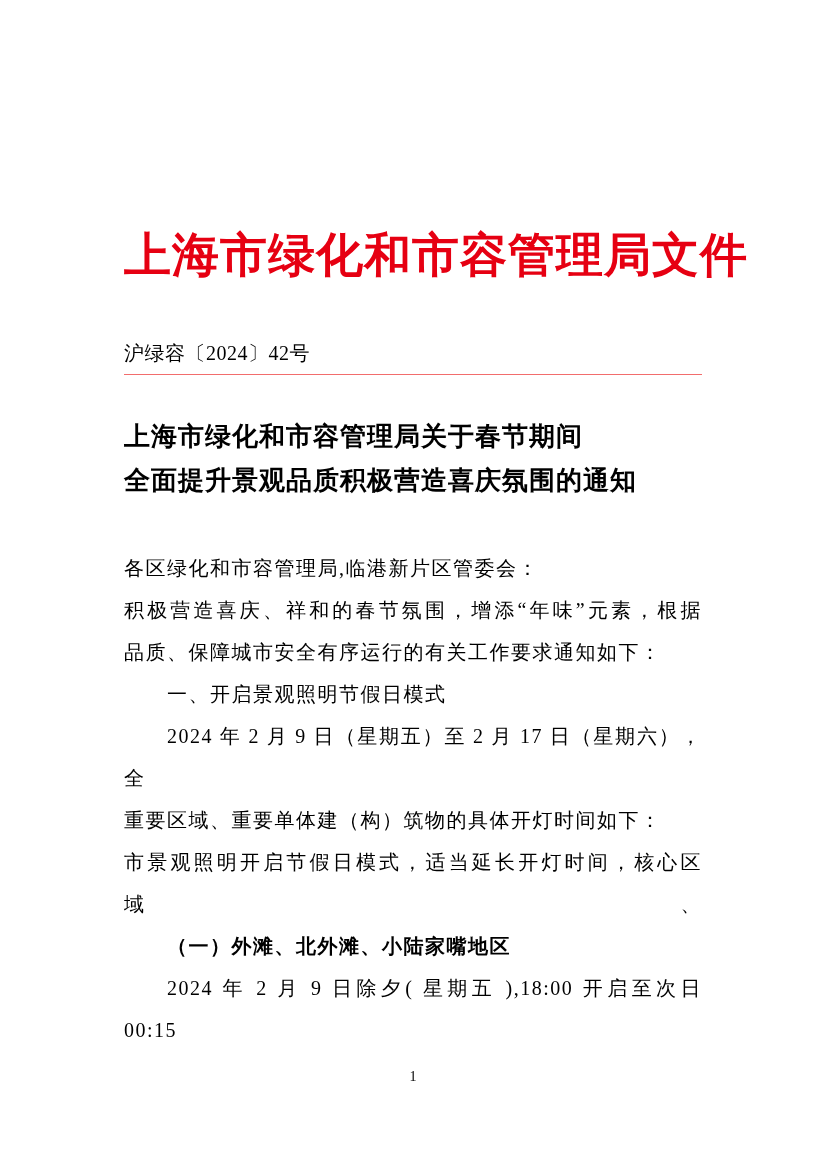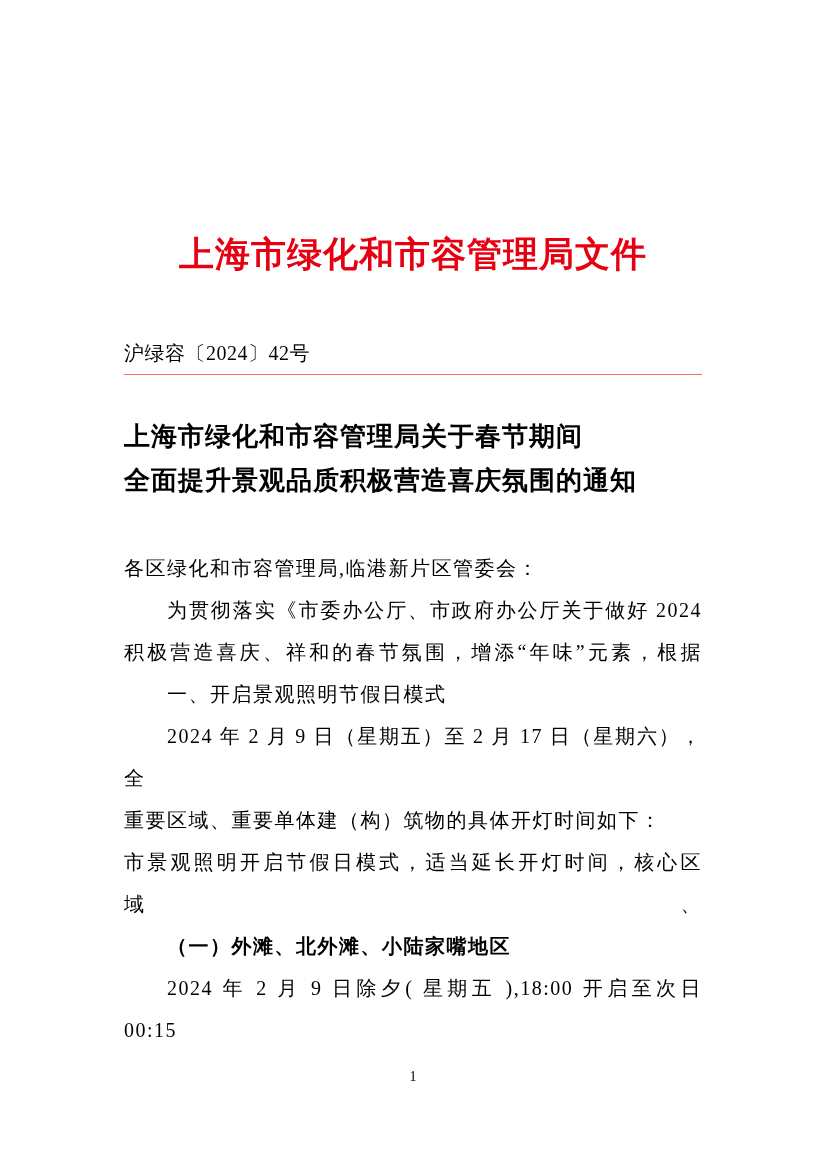--- a/index.html
+++ b/index.html
@@ -18,24 +18,24 @@
     color: #000000;
   }
   .content {
     position: relative;
     margin: 0 124px 0 124px;
     width: 578px;
   }
   .org-title {
     margin: 228px 0 0 0;
     padding: 0;
-    font-size: 35px;
+    font-size: 47px;
     line-height: 54px;
     font-weight: bold;
-    text-align: center;
+    text-align: left;
     letter-spacing: 1px;
     color: var(--title_red, #e60012);
     white-space: nowrap;
   }
   .doc-number {
     margin-top: 58px;
     font-size: 20px;
     line-height: 26px;
     text-align: left;
     letter-spacing: 0.5px;
@@ -105,22 +105,22 @@
 
     <hr class="red-rule">
 
     <h2 class="doc-title">
       <span class="t-line">上海市绿化和市容管理局关于春节期间</span>
       <span class="t-line">全面提升景观品质积极营造喜庆氛围的通知</span>
     </h2>
 
     <div class="body-text">
       <p class="line">各区绿化和市容管理局,临港新片区管委会：</p>
-      <p class="line indent fill">为贯彻落实《市委办公厅、市政府办公厅关于做好 2024</p>
       <p class="line fill">积极营造喜庆、祥和的春节氛围，增添“年味”元素，根据</p>
+      <p class="line">品质、保障城市安全有序运行的有关工作要求通知如下：</p>
       <p class="line indent">一、开启景观照明节假日模式</p>
       <p class="line indent fill">2024 年 2 月 9 日（星期五）至 2 月 17 日（星期六），全</p>
       <p class="line">重要区域、重要单体建（构）筑物的具体开灯时间如下：</p>
       <p class="line fill">市景观照明开启节假日模式，适当延长开灯时间，核心区域、</p>
       <p class="line indent bold">（一）外滩、北外滩、小陆家嘴地区</p>
       <p class="line indent fill">2024 年 2 月 9 日除夕( 星期五 ),18:00 开启至次日 00:15</p>
     </div>
   </div>
 
   <div class="page-number">1</div>

